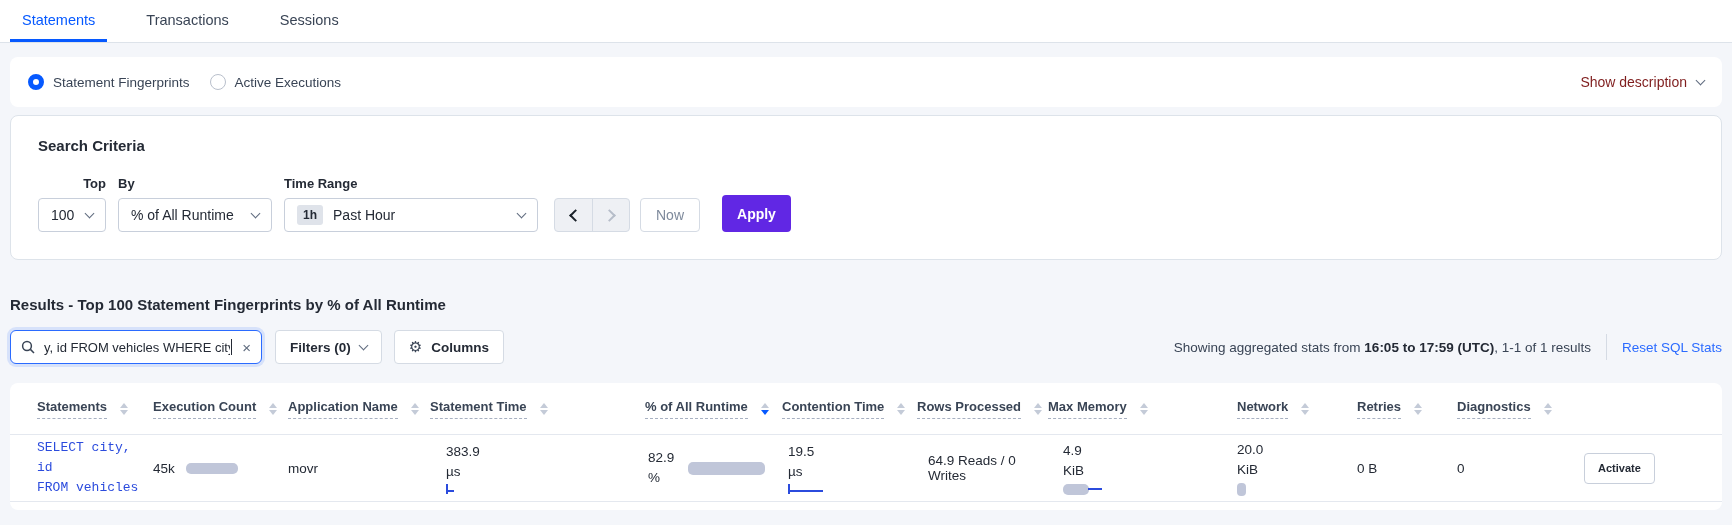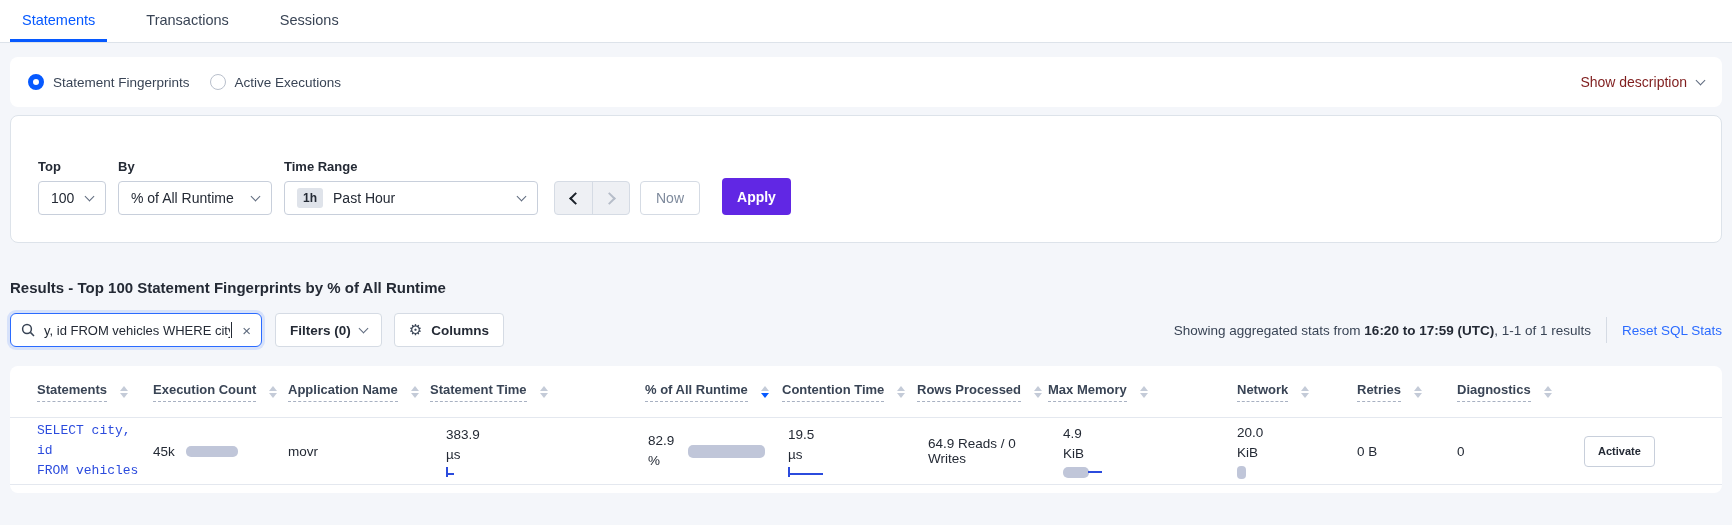--- a/index.html
+++ b/index.html
@@ -127,22 +127,23 @@
     <span class="radio-dot off"></span>
     <span class="radio-label">Active Executions</span>
   </div>
   <div class="show-desc">
     <span>Show description</span>
     <span class="chev-dn"></span>
   </div>
 </div>
 
 <div class="criteria-panel">
+  <div class="criteria-title">Search Criteria</div>
   <div class="fields">
-    <div class="field" style="width:68px;">
+    <div class="field" style="width:68px;text-align:right;">
       <span class="field-label">Top</span>
       <div class="select">
         <span>100</span>
         <span class="chev-dn"></span>
       </div>
     </div>
     <div class="field" style="width:154px; margin-left:12px;">
       <span class="field-label">By</span>
       <div class="select">
         <span>% of All Runtime</span>
@@ -184,21 +185,21 @@
   </div>
   <div class="tool-btn filters-btn">
     <span>Filters (0)</span>
     <span class="chev-dn"></span>
   </div>
   <div class="tool-btn columns-btn">
     <span class="gear">⚙</span>
     <span>Columns</span>
   </div>
   <div class="stats-right">
-    <span class="stats-text"><span>Showing aggregated stats from </span><b>16:20 to 17:59 (UTC)</b><span>, 1-1 of 1 results</span></span>
+    <span class="stats-text"><span>Showing aggregated stats from </span><b>16:05 to 17:59 (UTC)</b><span>, 1-1 of 1 results</span></span>
     <span class="v-div"></span>
     <span class="reset-link">Reset SQL Stats</span>
   </div>
 </div>
 
 <div class="table-panel">
   <div class="tgrid thead">
     <div class="th">
       <span class="th-label">Statements</span>
       <span class="sorter">

